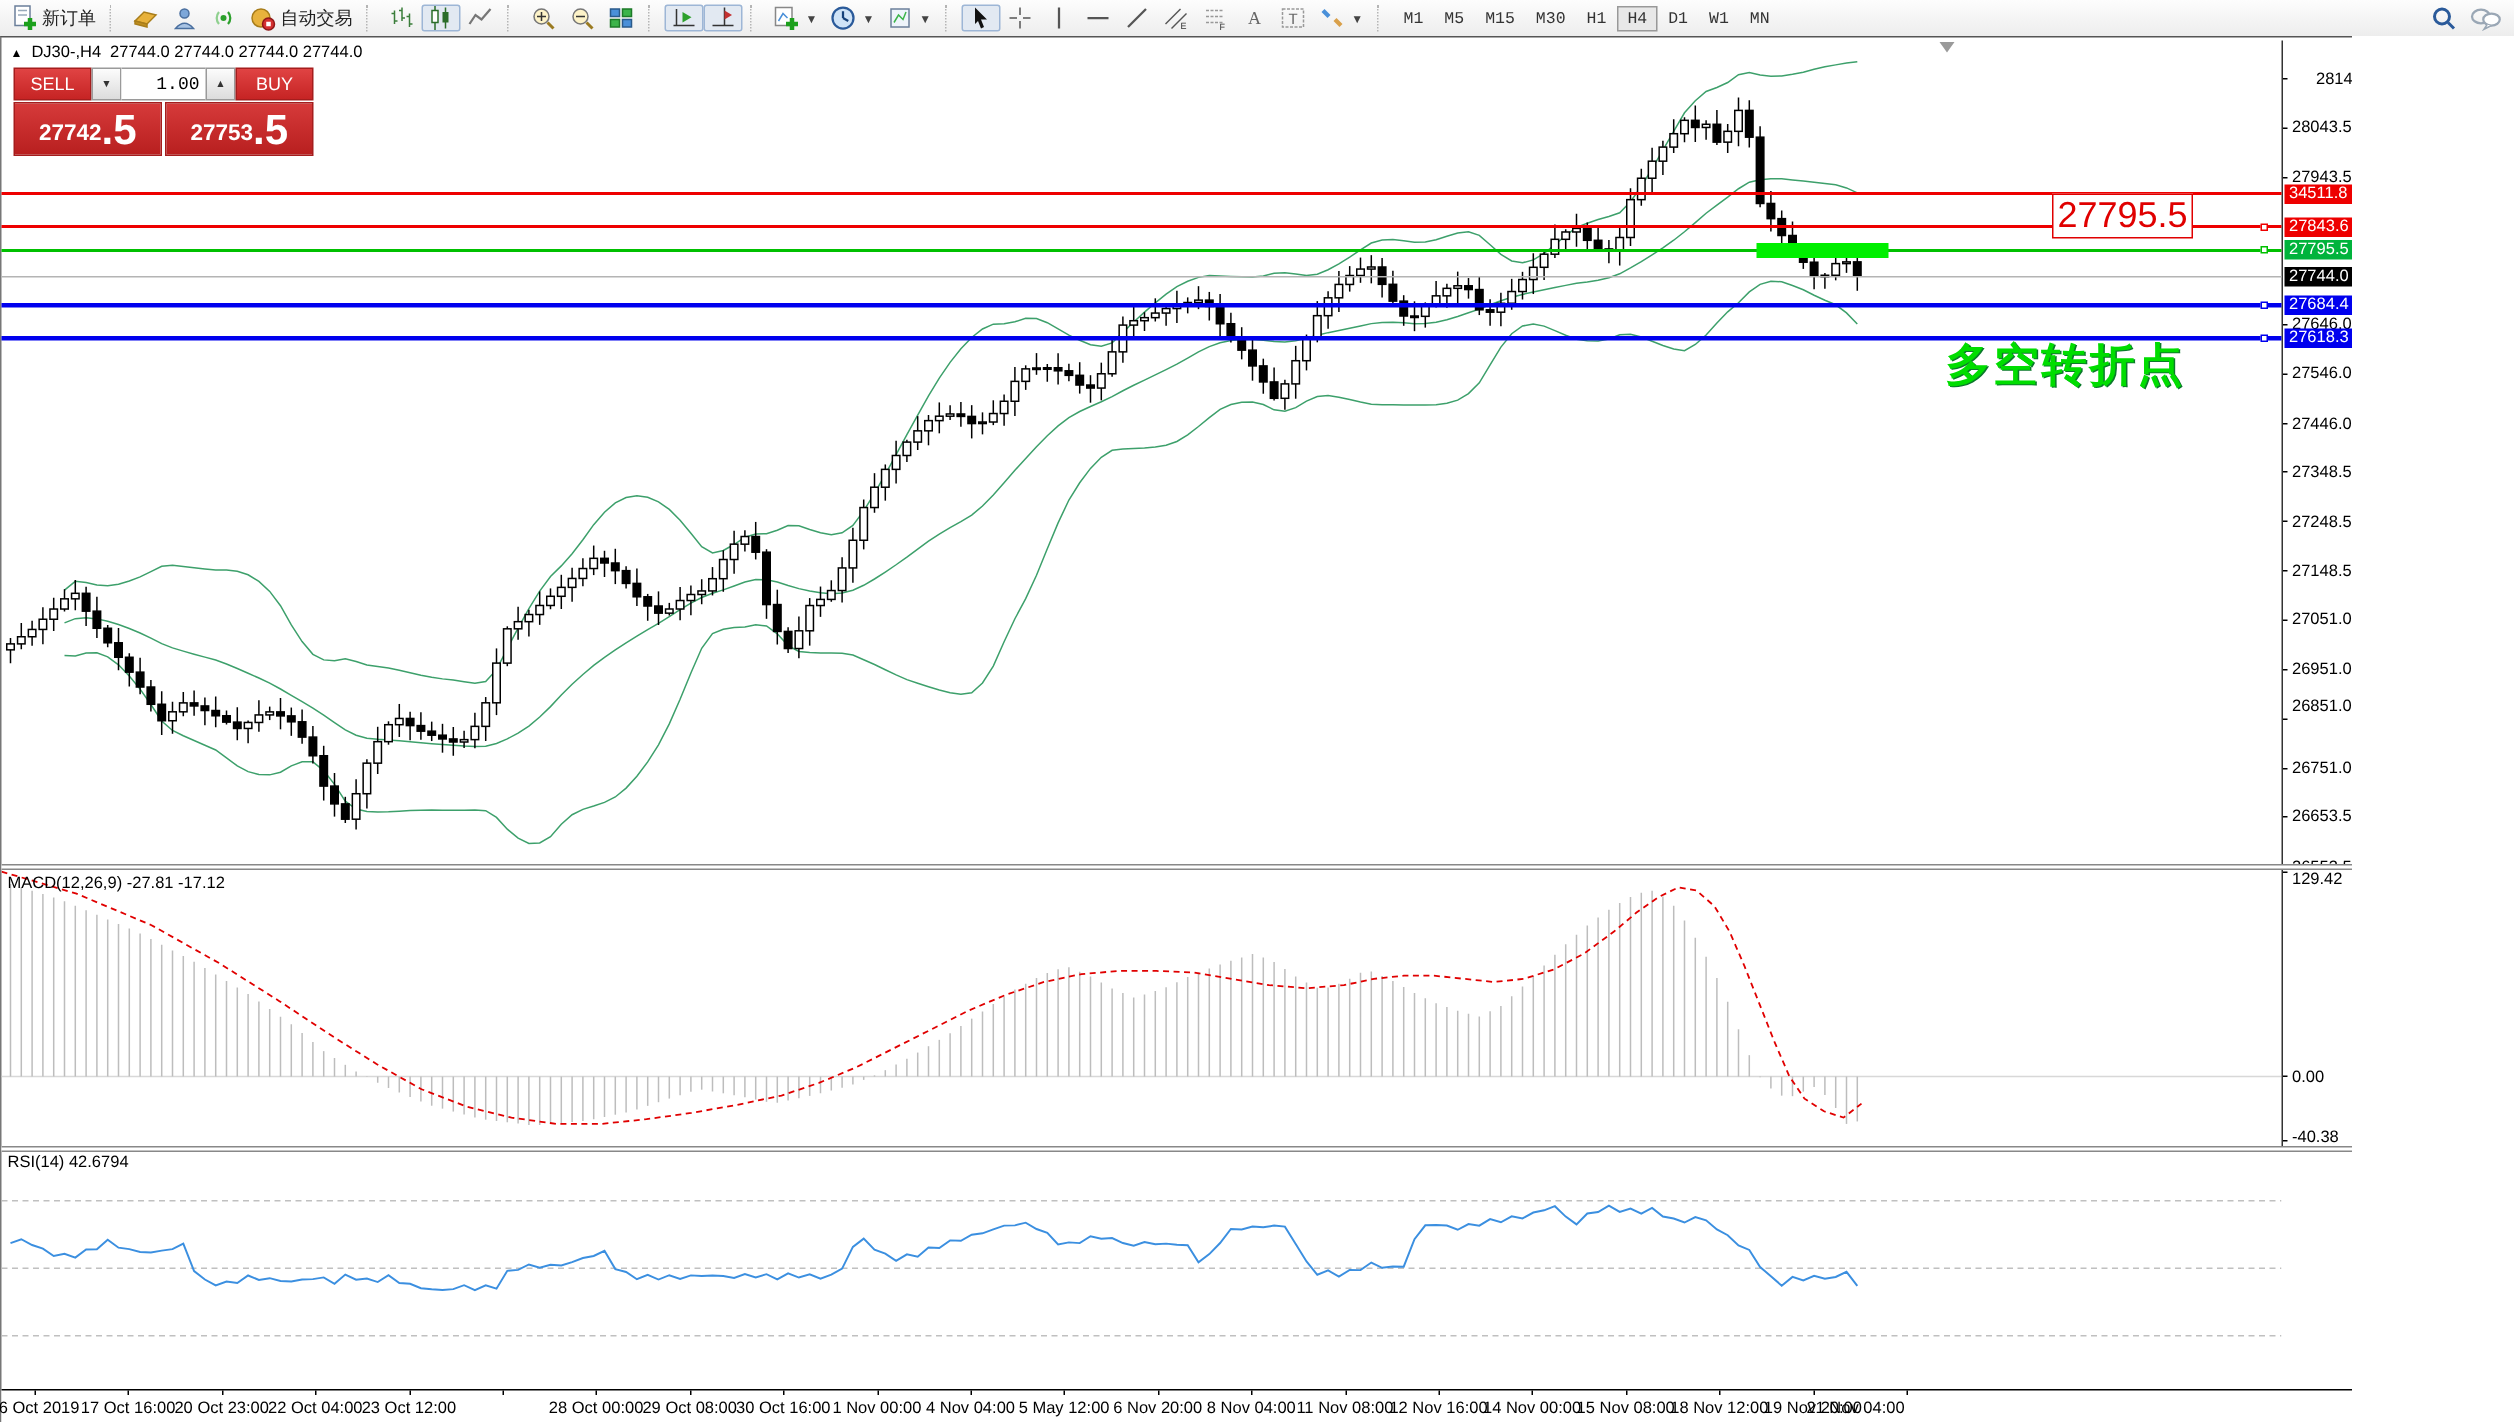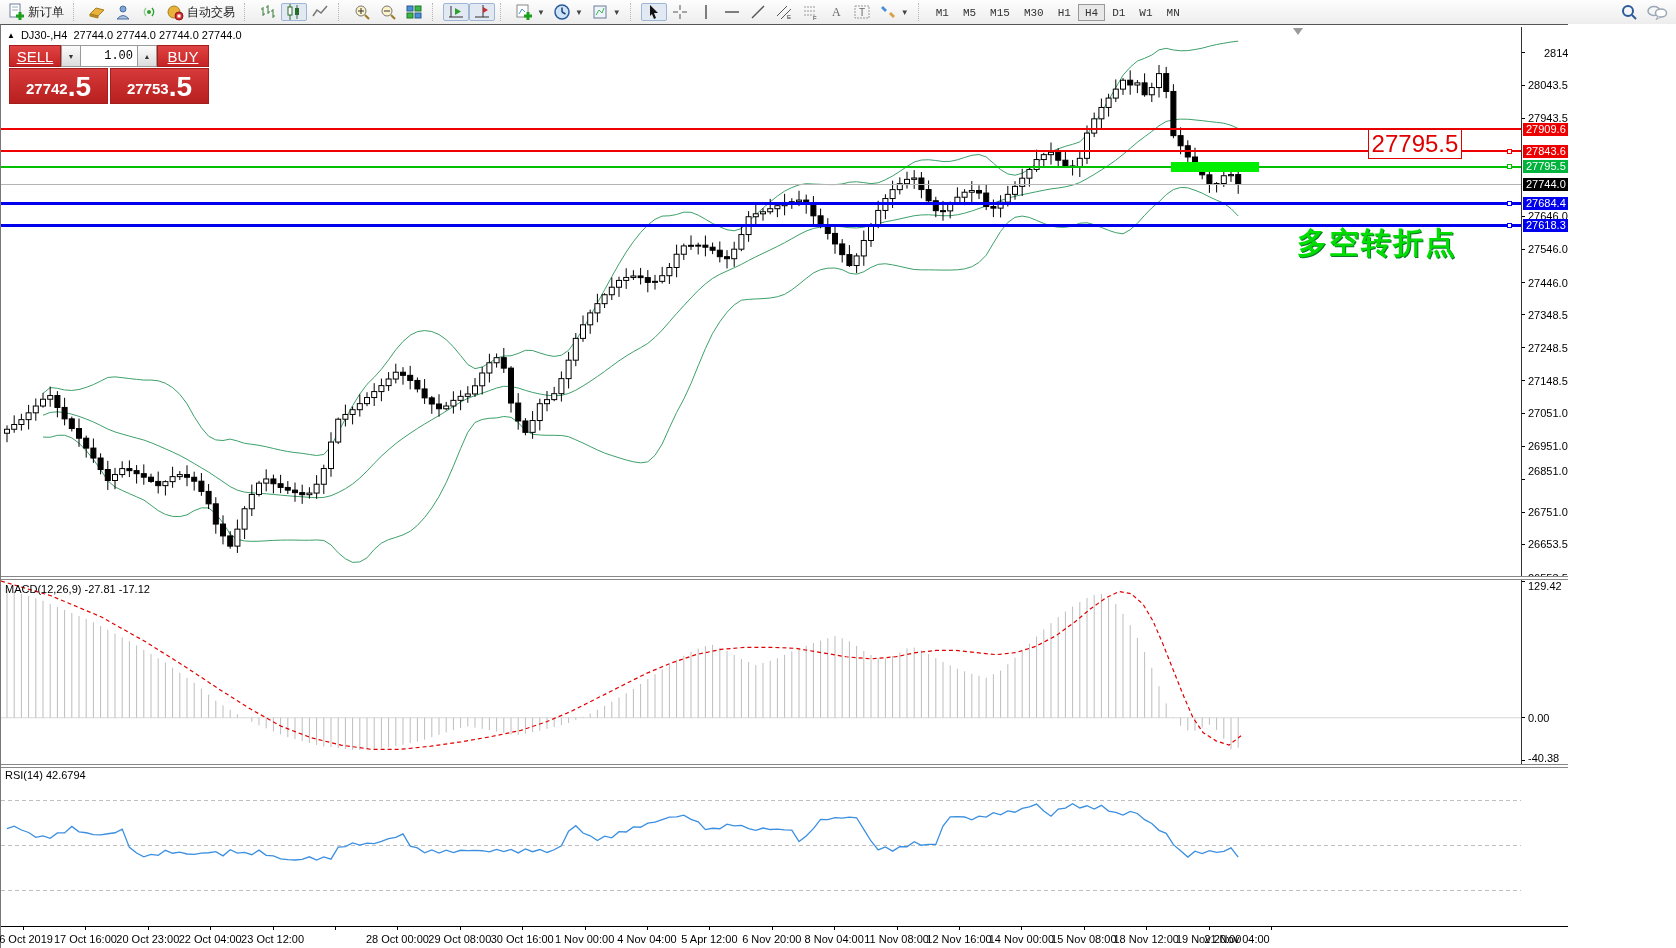--- a/index.html
+++ b/index.html
@@ -26,21 +26,21 @@
   .hline{position:absolute;left:0;width:1520px;}
   .line-handle{position:absolute;width:5px;height:5px;background:#fff;box-sizing:border-box;}
   .pane-sep{position:absolute;left:0;width:1568px;height:2px;background:#fff;border-top:1px solid #888;border-bottom:1px solid #888;}
   .ind-label{position:absolute;left:4px;top:3px;font-size:11px;color:#000;white-space:nowrap;z-index:5;}
   
   #ohlc-header{position:absolute;left:6px;top:2px;font-size:11px;color:#000;z-index:6;display:flex;gap:6px;align-items:center;}
   #collapse-arrow{font-size:8px;color:#000;}
   
   #trade-panel{position:absolute;left:8px;top:18px;width:200px;z-index:10;font-family:"Liberation Sans",sans-serif;}
   #tp-row1{display:flex;height:22px;gap:0;}
-  .tp-btn{background:linear-gradient(#e04343,#c62424);color:#fff;font-size:15px;display:flex;align-items:center;justify-content:center;border:1px solid #a51d1d;box-sizing:border-box;text-decoration:underline;}
+  .tp-btn{background:linear-gradient(#e04343,#c62424);color:#fff;font-size:12px;display:flex;align-items:center;justify-content:center;border:1px solid #a51d1d;box-sizing:border-box;}
   #tp-sell{width:52px;}#tp-buy{width:52px;}
   .tp-step{width:20px;background:linear-gradient(#fcfcfc,#dcdcdc);border:1px solid #9a9a9a;box-sizing:border-box;display:flex;align-items:center;justify-content:center;font-size:7px;color:#333;}
   #tp-vol{width:56px;border:1px solid #9a9a9a;border-left:none;border-right:none;box-sizing:border-box;background:#fff;font-size:12px;text-align:right;padding-right:4px;font-family:Liberation Mono, monospace;}
   #tp-row2{display:flex;margin-top:1px;height:36px;gap:2px;}
   .tp-price{flex:1;background:linear-gradient(#d63a3a,#b81f1f);color:#fff;display:flex;align-items:flex-end;justify-content:center;border:1px solid #a51d1d;box-sizing:border-box;padding-bottom:2px;}
   .tp-price .main{font-size:15px;font-weight:bold;line-height:24px;}
   .tp-price .big{font-size:28px;font-weight:bold;line-height:28px;}
   
   #price-callout{position:absolute;border:1px solid #e00000;background:#fff;color:#e00000;font-size:24px;display:flex;align-items:center;justify-content:center;z-index:8;}
   #turning-point{position:absolute;color:#00dd00;font-size:30px;font-weight:bold;letter-spacing:2px;text-shadow:1px 1px 0 #0b7a2b;z-index:8;white-space:nowrap;}
@@ -683,21 +683,21 @@
         <div class="tick-dash" style="top: 419px;"></div>
         <div class="tick-label" style="top: 413.117px;">26951.0</div>
         <div class="tick-dash" style="top: 452px;"></div>
         <div class="tick-label" style="top: 438px;">26851.0</div>
         <div class="tick-dash" style="top: 485px;"></div>
         <div class="tick-label" style="top: 479.224px;">26751.0</div>
         <div class="tick-dash" style="top: 517px;"></div>
         <div class="tick-label" style="top: 511.451px;">26653.5</div>
         <div class="tick-dash" style="top: 550px;"></div>
         <div class="tick-label" style="top: 544.504px;">26553.5</div>
-        <div class="badge" style="top: 95.7672px; background: rgb(238, 0, 0); color: rgb(255, 255, 255);">27909.6</div>
+        <div class="badge" style="top: 95.7672px; background: rgb(238, 0, 0); color: rgb(255, 255, 255);">34511.8</div>
         <div class="badge" style="top: 117.582px; background: rgb(238, 0, 0); color: rgb(255, 255, 255);">27843.6</div>
         <div class="badge" style="top: 133.481px; background: rgb(0, 179, 60); color: rgb(255, 255, 255);">27795.5</div>
         <div class="badge" style="top: 150.504px; background: rgb(0, 0, 0); color: rgb(255, 255, 255);">27744.0</div>
         <div class="badge" style="top: 170.203px; background: rgb(0, 0, 238); color: rgb(255, 255, 255);">27684.4</div>
         <div class="badge" style="top: 192.052px; background: rgb(0, 0, 238); color: rgb(255, 255, 255);">27618.3</div>
       </div>
     <div id="shift-marker" style="left: 1292px; top: 1px;"></div>
     <div id="highlight-bar" style="left: 1170px; top: 134.981px; width: 88px; height: 10px;"></div>
     <div id="price-callout" style="left: 1367px; top: 101.981px; width: 92px; height: 28px;">27795.5</div>
     <div id="turning-point" style="left: 1296px; top: 196px;">多空转折点</div>
@@ -936,21 +936,21 @@
       <div class="time-label" style="left: 396.4px;">28 Oct 00:00</div>
       <div class="time-tick" style="left: 458.8px;"></div>
       <div class="time-label" style="left: 458.8px;">29 Oct 08:00</div>
       <div class="time-tick" style="left: 521.2px;"></div>
       <div class="time-label" style="left: 521.2px;">30 Oct 16:00</div>
       <div class="time-tick" style="left: 583.6px;"></div>
       <div class="time-label" style="left: 583.6px;">1 Nov 00:00</div>
       <div class="time-tick" style="left: 646px;"></div>
       <div class="time-label" style="left: 646px;">4 Nov 04:00</div>
       <div class="time-tick" style="left: 708.4px;"></div>
-      <div class="time-label" style="left: 708.4px;">5 Apr 12:00</div>
+      <div class="time-label" style="left: 708.4px;">5 May 12:00</div>
       <div class="time-tick" style="left: 770.8px;"></div>
       <div class="time-label" style="left: 770.8px;">6 Nov 20:00</div>
       <div class="time-tick" style="left: 833.2px;"></div>
       <div class="time-label" style="left: 833.2px;">8 Nov 04:00</div>
       <div class="time-tick" style="left: 895.6px;"></div>
       <div class="time-label" style="left: 895.6px;">11 Nov 08:00</div>
       <div class="time-tick" style="left: 958px;"></div>
       <div class="time-label" style="left: 958px;">12 Nov 16:00</div>
       <div class="time-tick" style="left: 1020.4px;"></div>
       <div class="time-label" style="left: 1020.4px;">14 Nov 00:00</div>

